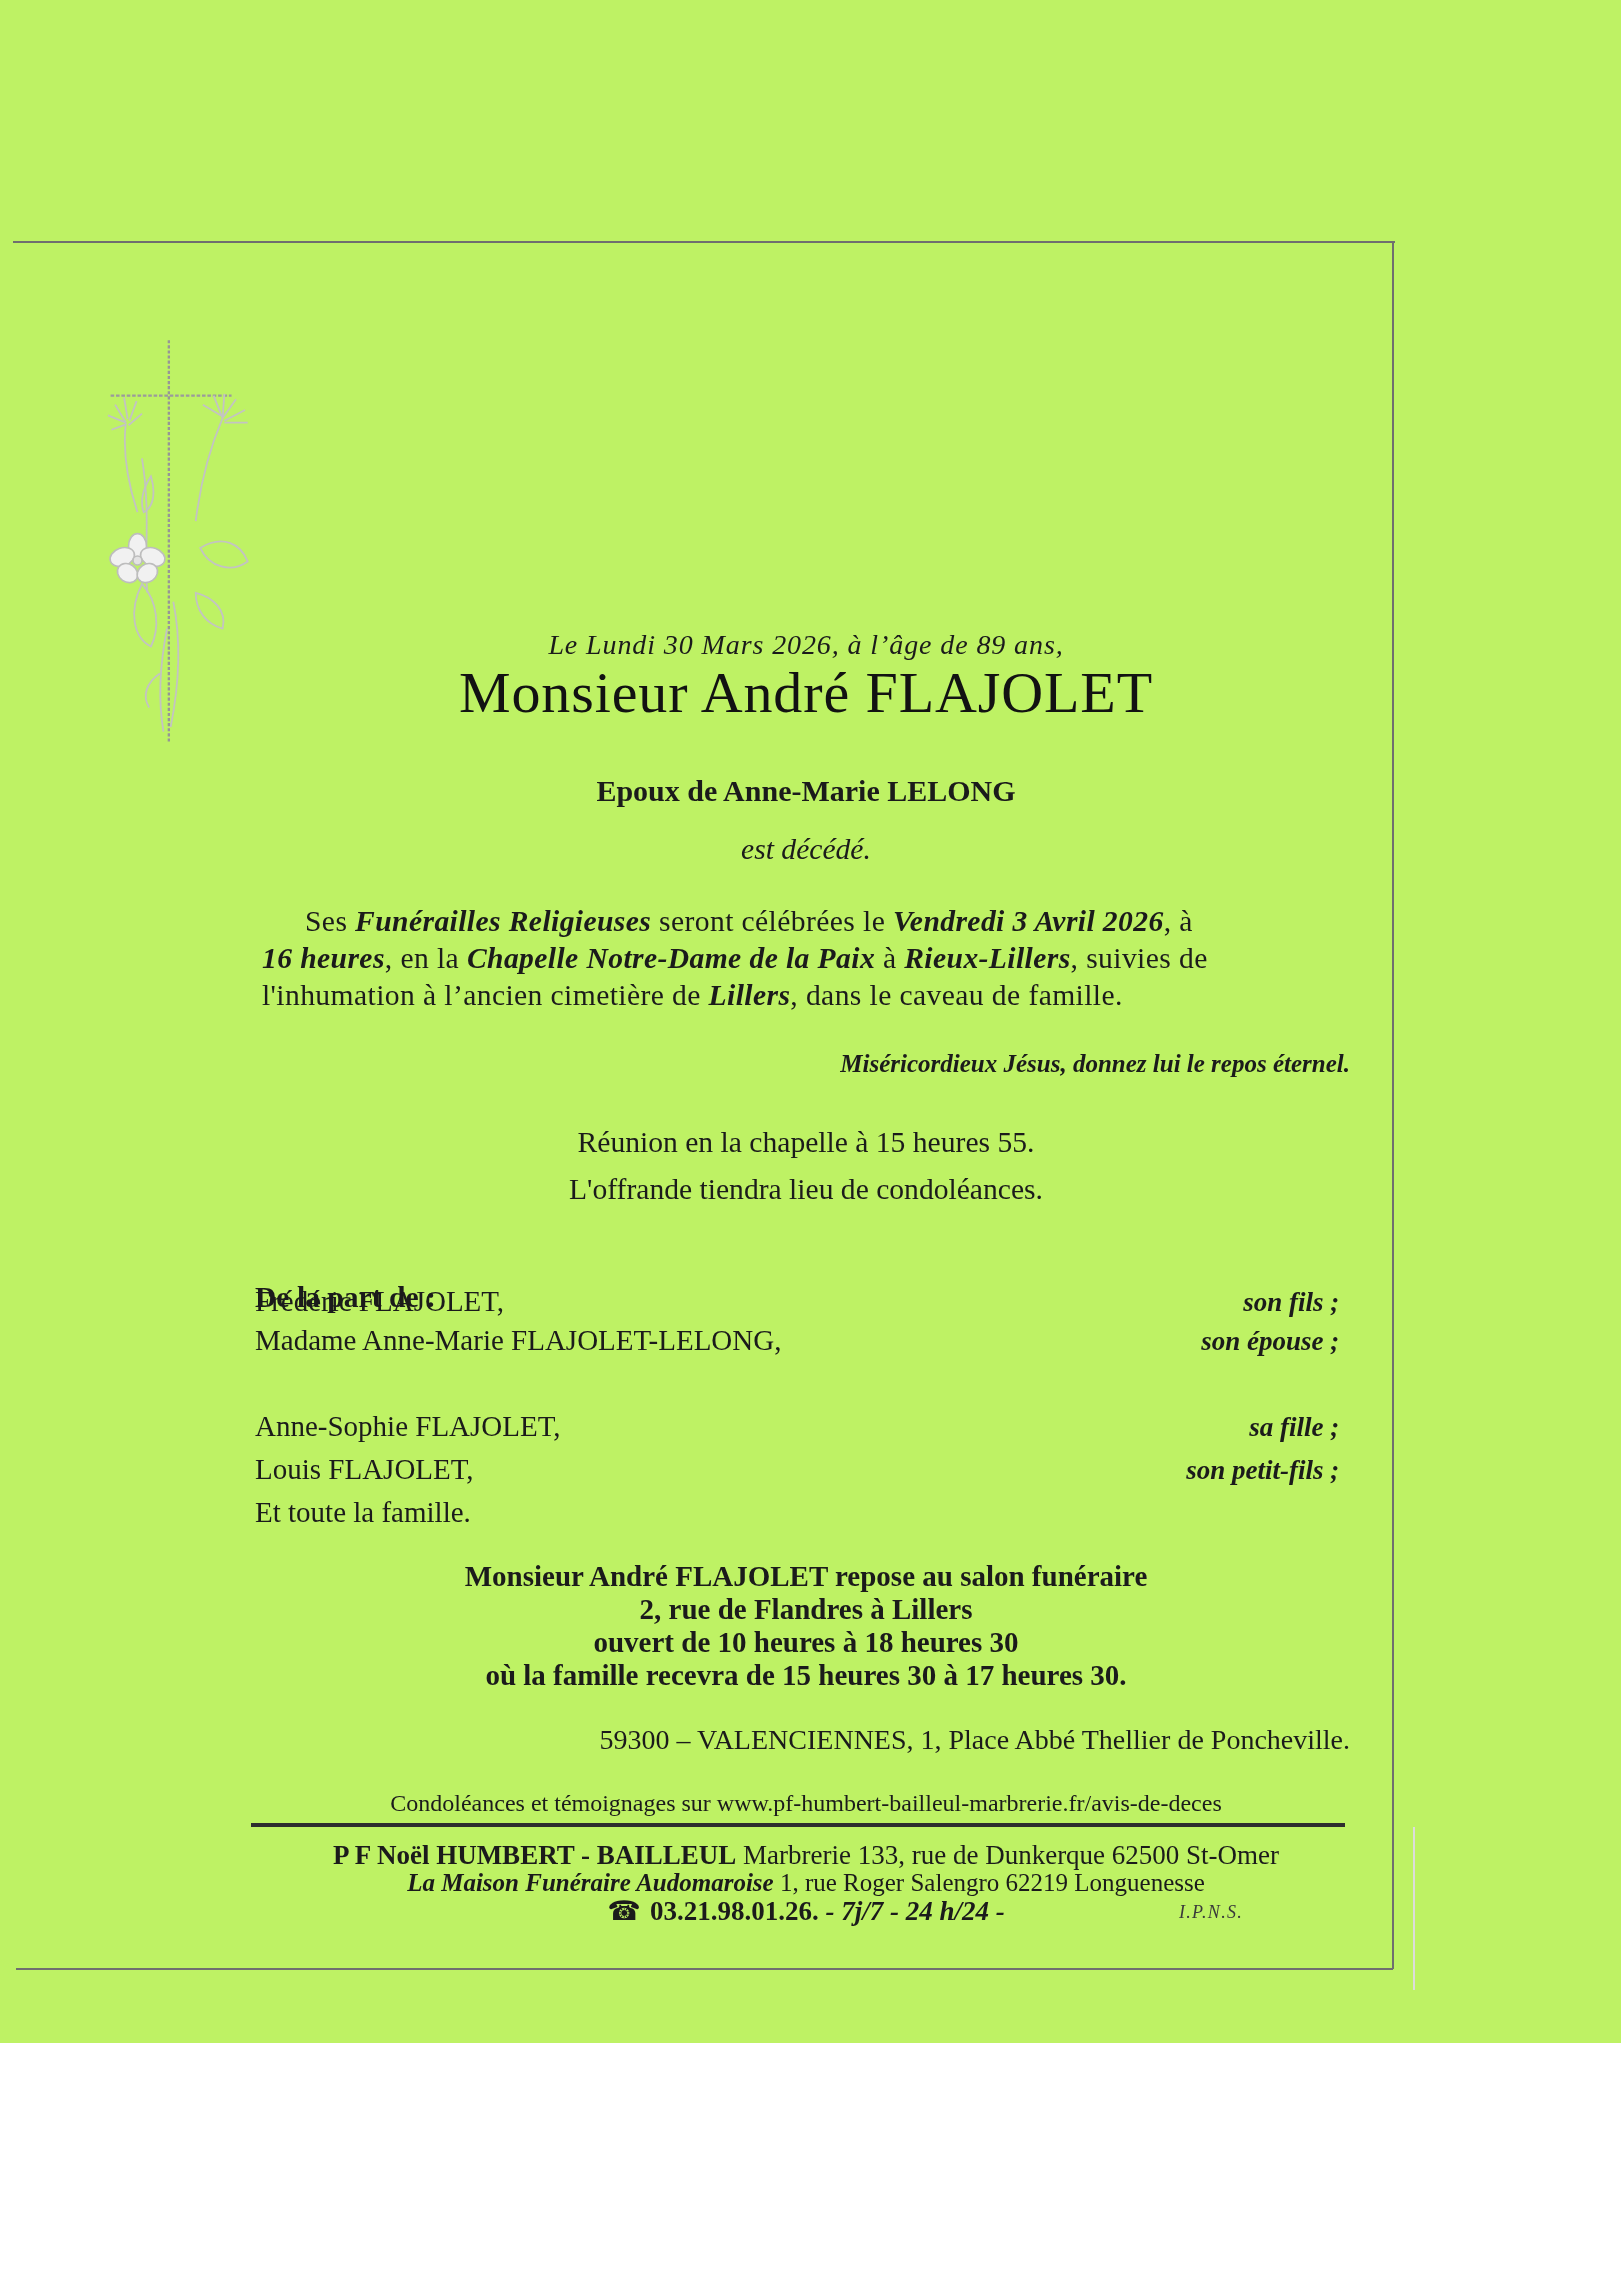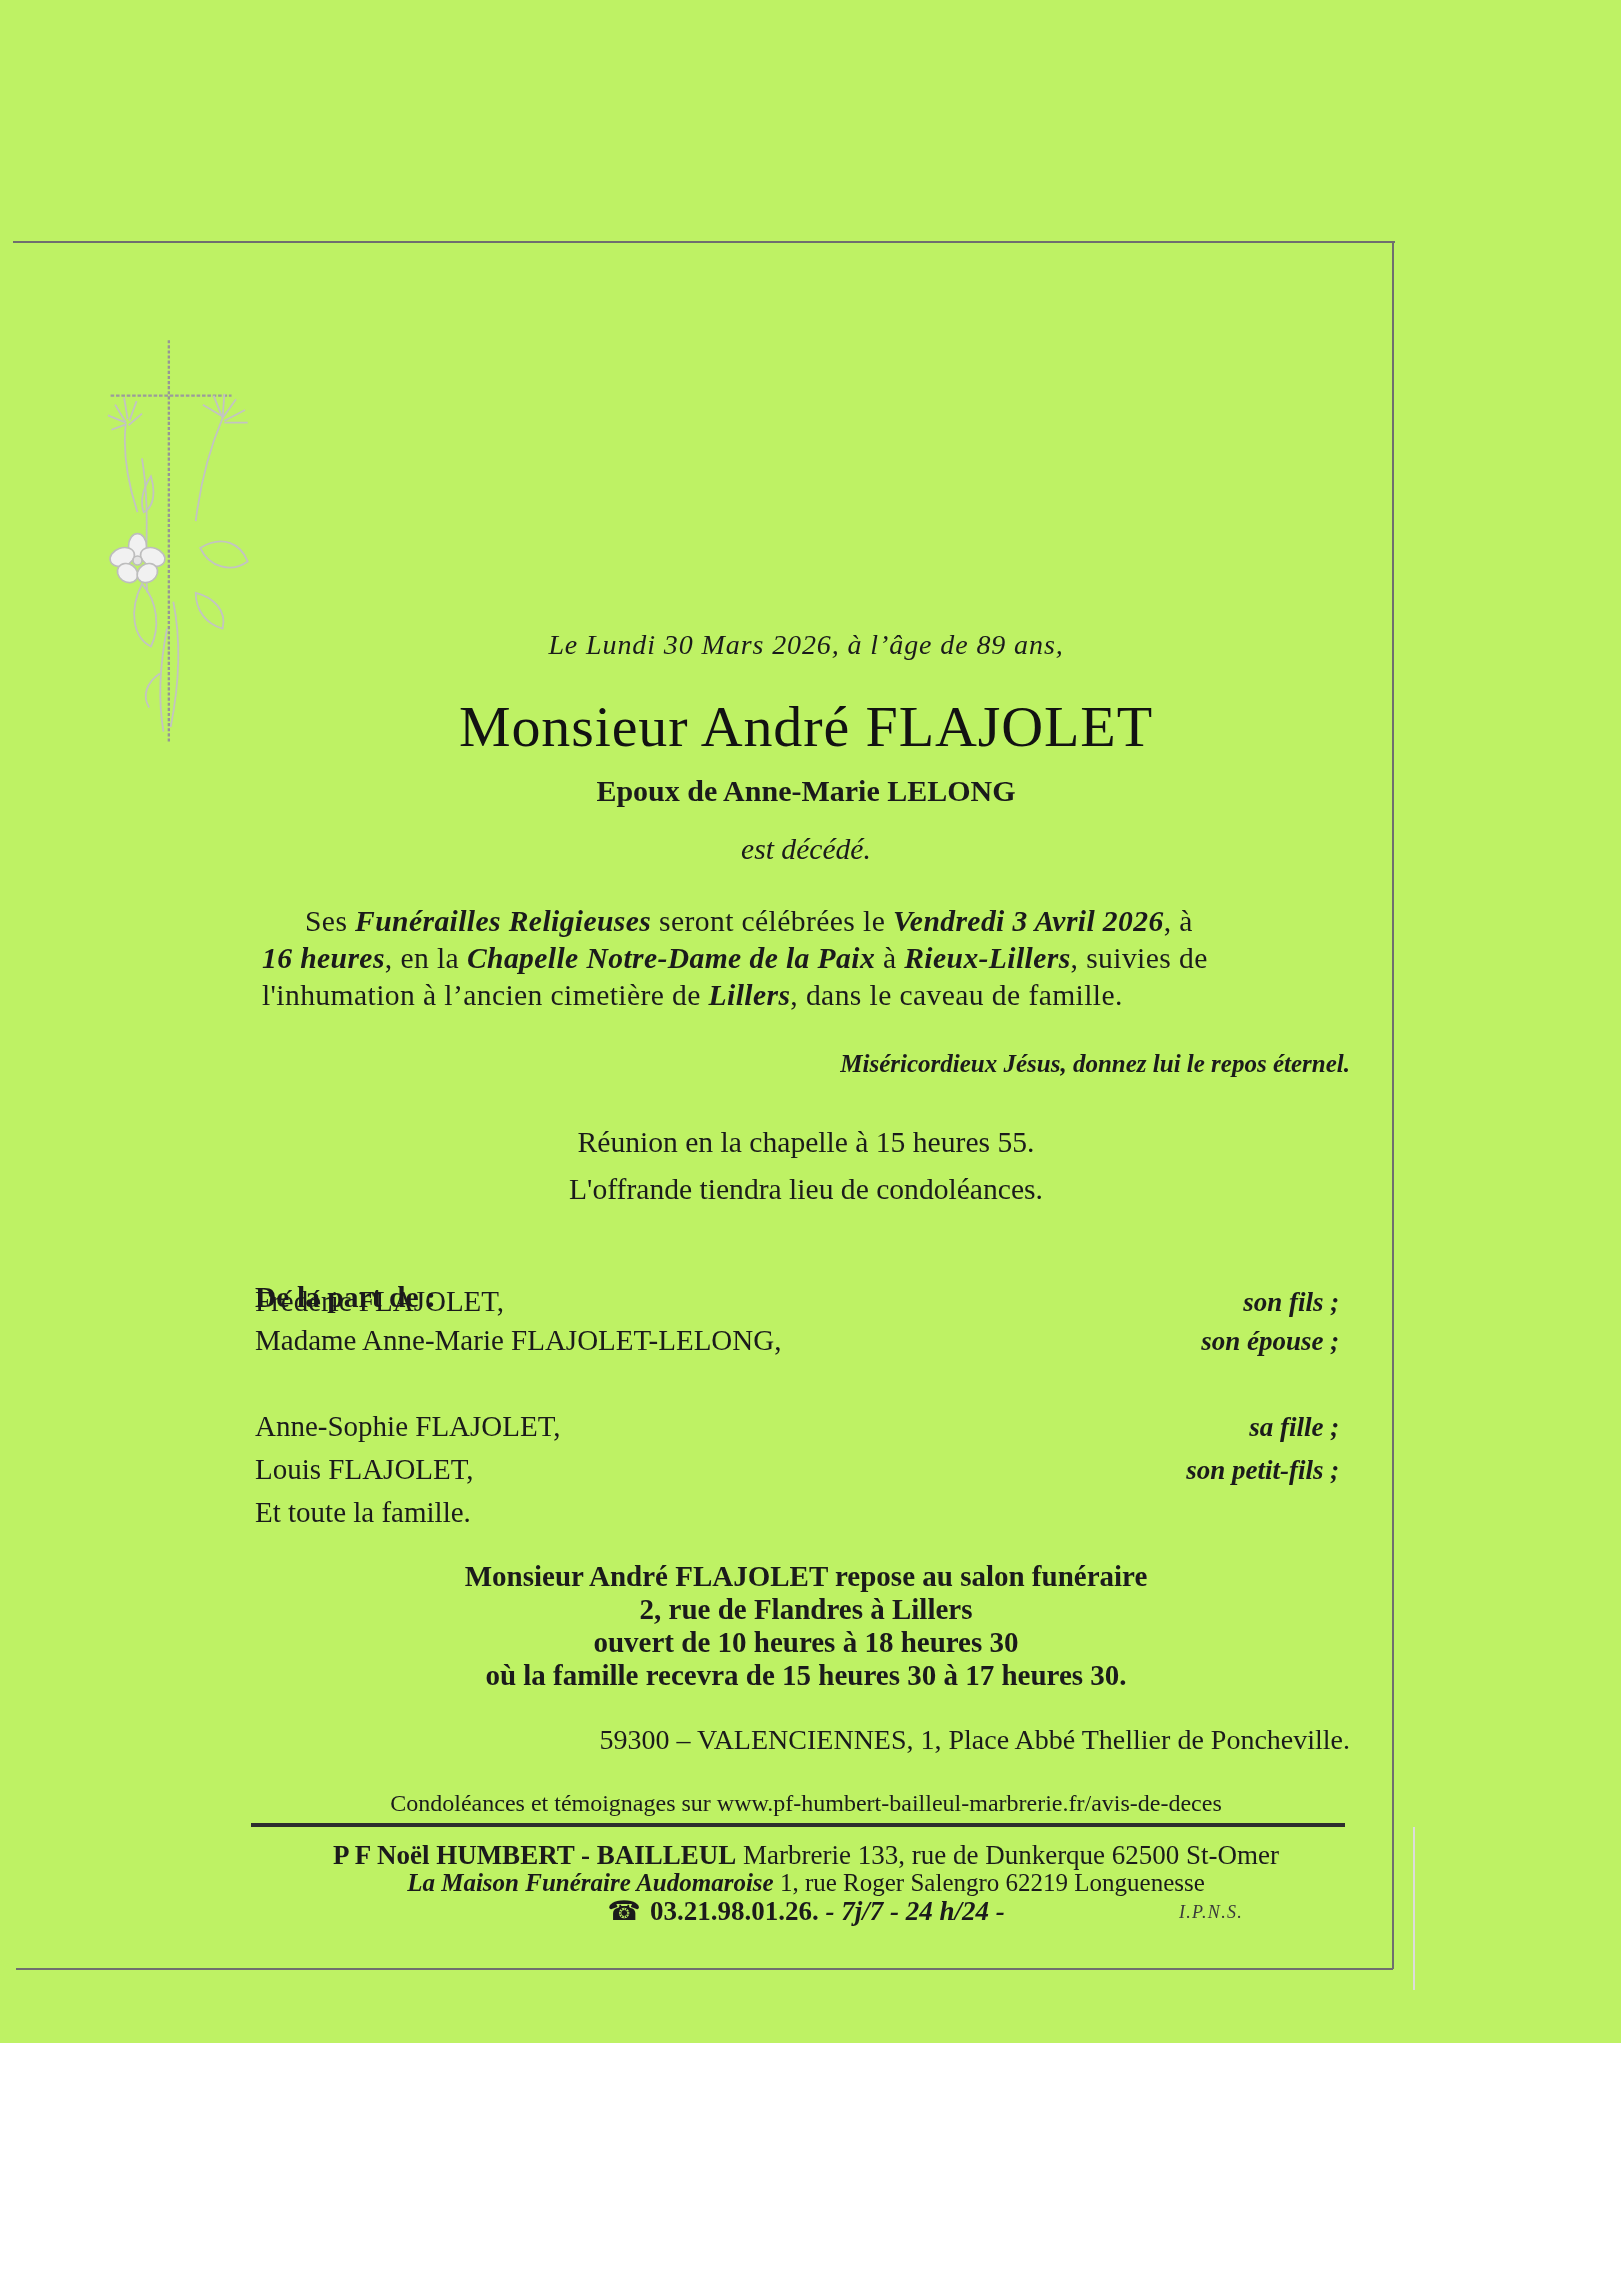--- a/index.html
+++ b/index.html
@@ -25,21 +25,21 @@
   
   .cross-art { position:absolute; left:88px; top:333px; width:202px; height:421px; }
 
   
   .blk { position:absolute; left:262px; width:1088px; }
   .blk-left { position:absolute; left:255px; width:1095px; }
   .center { text-align:center; }
   .right  { text-align:right; }
 
   .intro-line    { top:629px;  font-style:italic; font-size:28px; letter-spacing:0.9px; }
-  .deceased-name { top:693px;  font-size:58px; letter-spacing:0.9px; color:#121212; }
+  .deceased-name { top:659px;  font-size:58px; letter-spacing:0.9px; color:#121212; }
   .spouse-line   { top:774px;  font-weight:700; font-size:30px; }
   .deceased-line { top:833px;  font-style:italic; font-size:29.6px; }
 
   .funeral-par   { top:903px; font-size:29.6px; line-height:37px; letter-spacing:0.4px; }
   .funeral-par .pline { white-space:nowrap; }
   .funeral-par .pline.first { padding-left:43px; }
 
   .prayer-line   { top:1050px; font-size:25px; }
   .meeting-line  { top:1126px; font-size:29.6px; }
   .offering-line { top:1173px; font-size:29.6px; }

